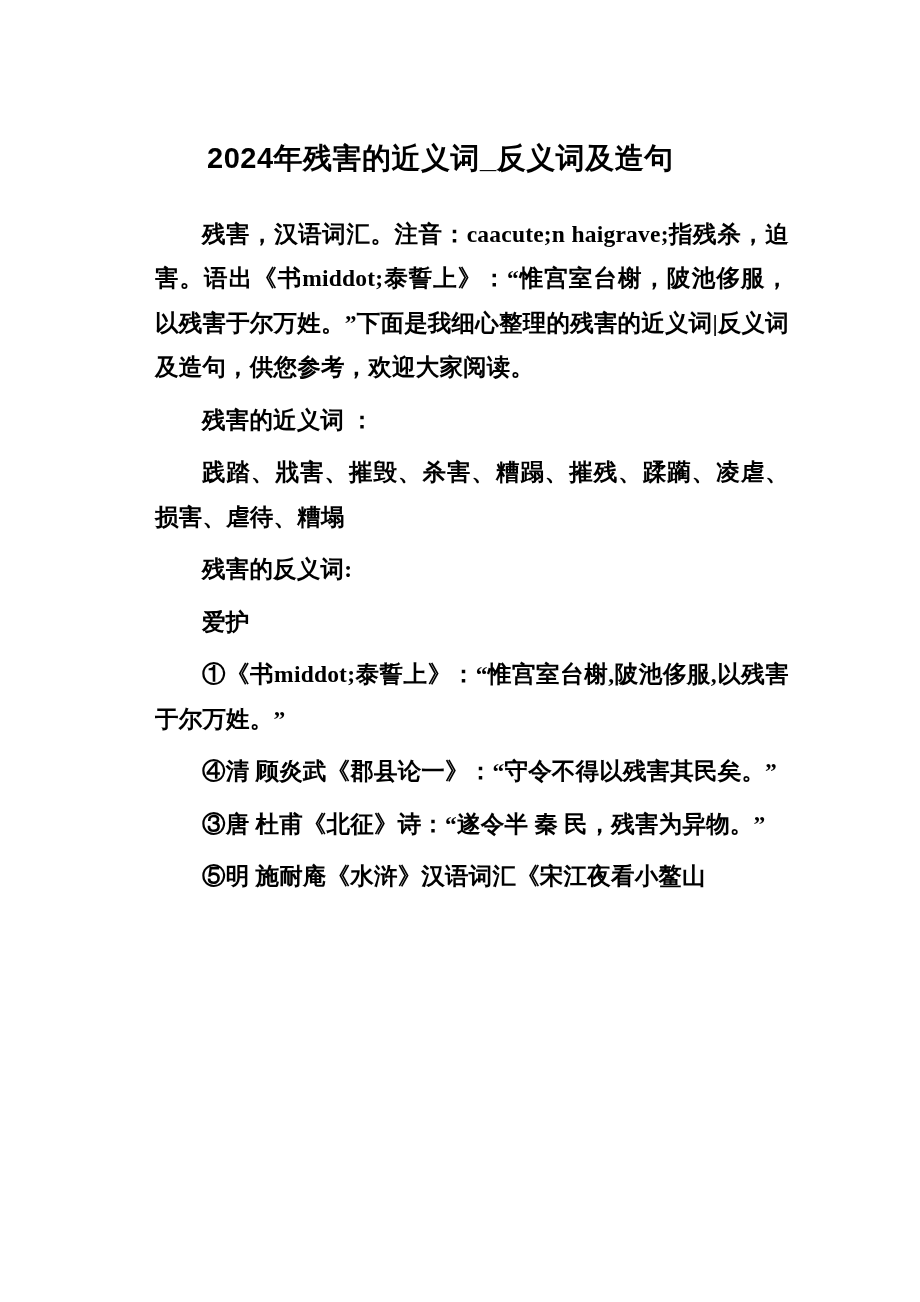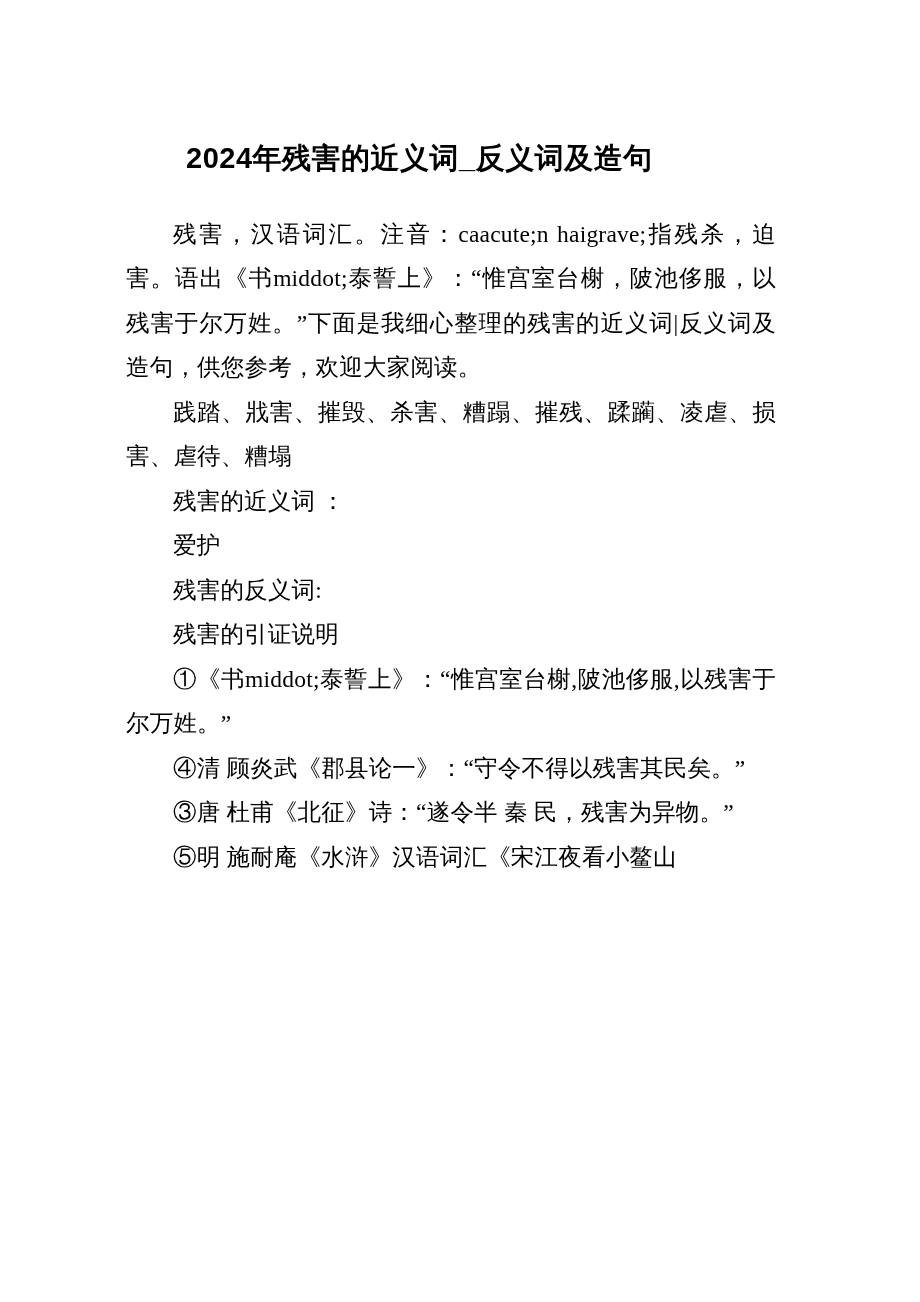--- a/index.html
+++ b/index.html
@@ -11,66 +11,66 @@
     position: relative;
     width: 920px;
     height: 1302px;
     background: #ffffff;
     overflow: hidden;
     font-family: "Liberation Serif", "DejaVu Serif", serif;
     color: #000000;
   }
   .doc-body {
     position: absolute;
-    left: 126px;
+    left: 147px;
     top: 140px;
     width: 650px;
   }
   .doc-title {
     font-family: "Liberation Sans", "DejaVu Sans", sans-serif;
     font-weight: bold;
     font-size: 29px;
     line-height: 1.3;
     letter-spacing: 0.5px;
     margin: 0 0 34px 0;
     padding-left: 60px;
     color: #000000;
   }
   .para {
     font-size: 23.5px;
     line-height: 44.5px;
-    margin: 0;
+    margin: 8px;
     text-align: justify;
     text-justify: inter-character;
     letter-spacing: 0.2px;
     word-break: break-all;
+    font-weight: bold;
   }
   .para.indent {
     text-indent: 2em;
   }
 </style>
 </head>
 <body>
 
 <div class="page">
   <div class="doc-body">
 
     <h1 class="doc-title">2024年残害的近义词_反义词及造句</h1>
 
     <p class="para indent">残害，汉语词汇。注音：caacute;n haigrave;指残杀，迫害。语出《书middot;泰誓上》：“惟宫室台榭，陂池侈服，以残害于尔万姓。”下面是我细心整理的残害的近义词|反义词及造句，供您参考，欢迎大家阅读。</p>
 
+    <p class="para indent">残害的近义词 ：</p>
+
     <p class="para indent">践踏、戕害、摧毁、杀害、糟蹋、摧残、蹂躏、凌虐、损害、虐待、糟塌</p>
 
-    <p class="para indent">残害的近义词 ：</p>
+    <p class="para indent">残害的反义词:</p>
 
     <p class="para indent">爱护</p>
 
-    <p class="para indent">残害的反义词:</p>
-
-    <p class="para indent">残害的引证说明</p>
 
 
     <p class="para indent">①《书middot;泰誓上》：“惟宫室台榭,陂池侈服,以残害于尔万姓。”</p>
 
 
     <p class="para indent">④清 顾炎武《郡县论一》：“守令不得以残害其民矣。”</p>
 
     <p class="para indent">③唐 杜甫《北征》诗：“遂令半 秦 民，残害为异物。”</p>
 
     <p class="para indent">⑤明 施耐庵《水浒》汉语词汇《宋江夜看小鳌山</p>

